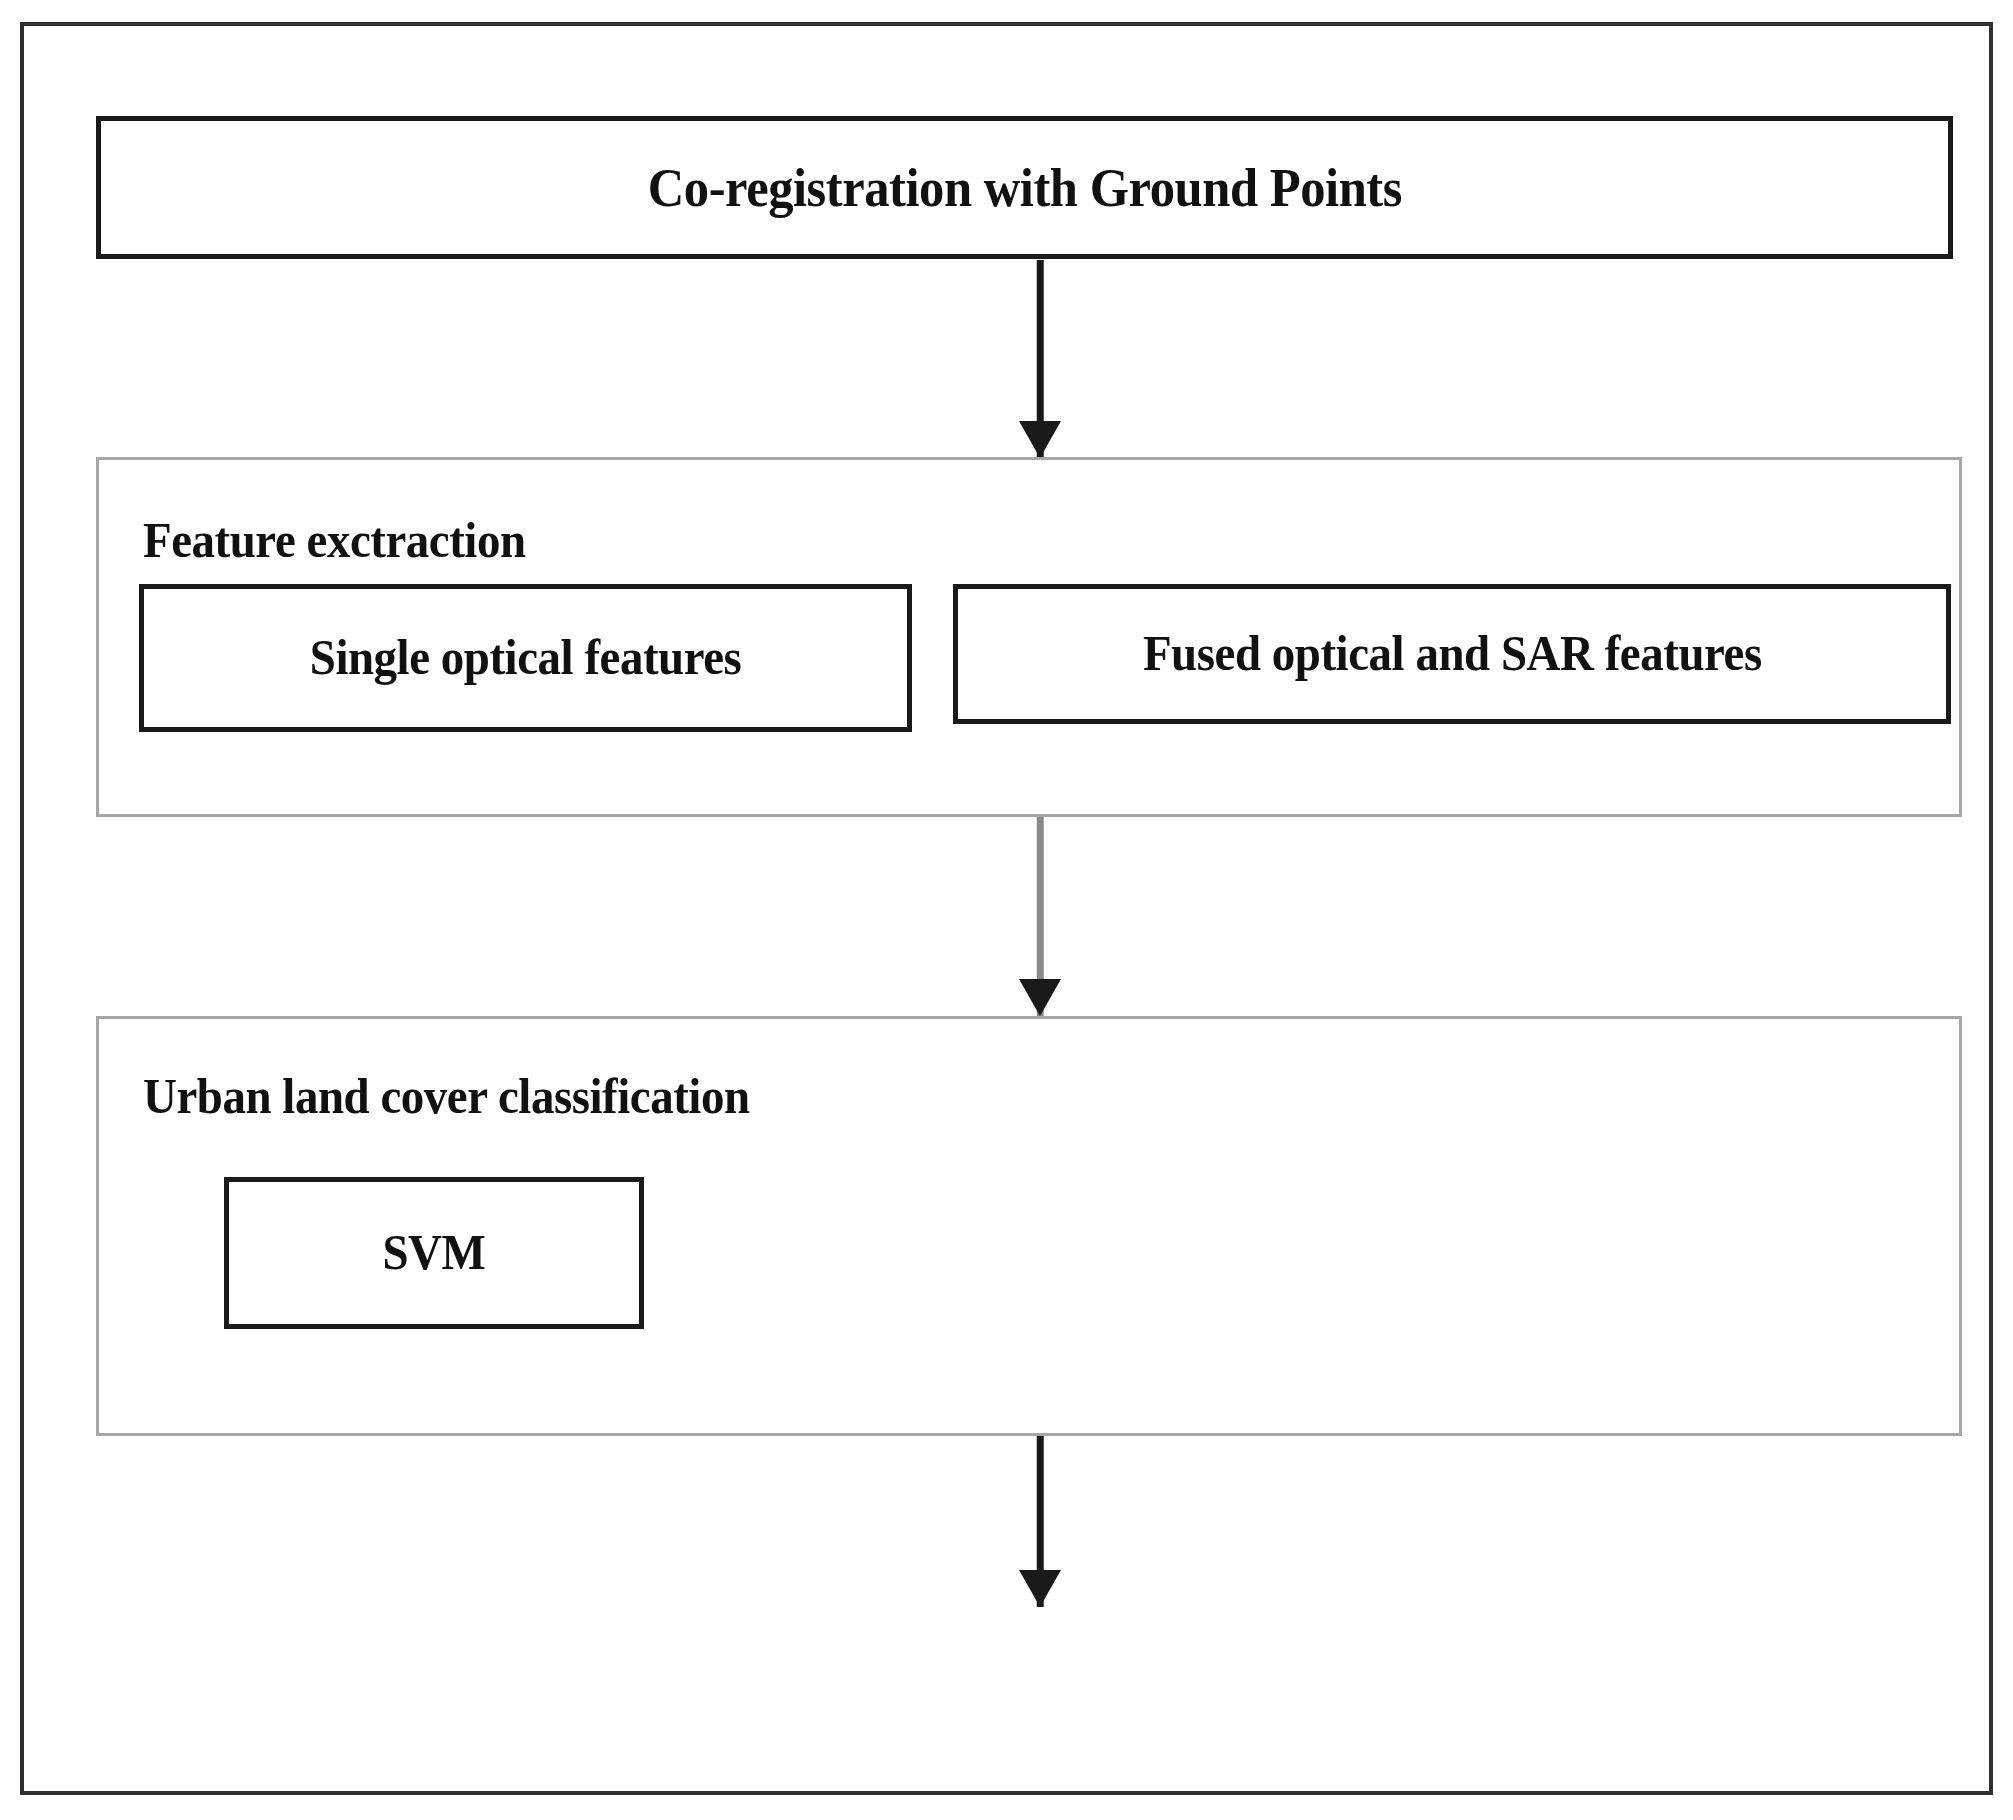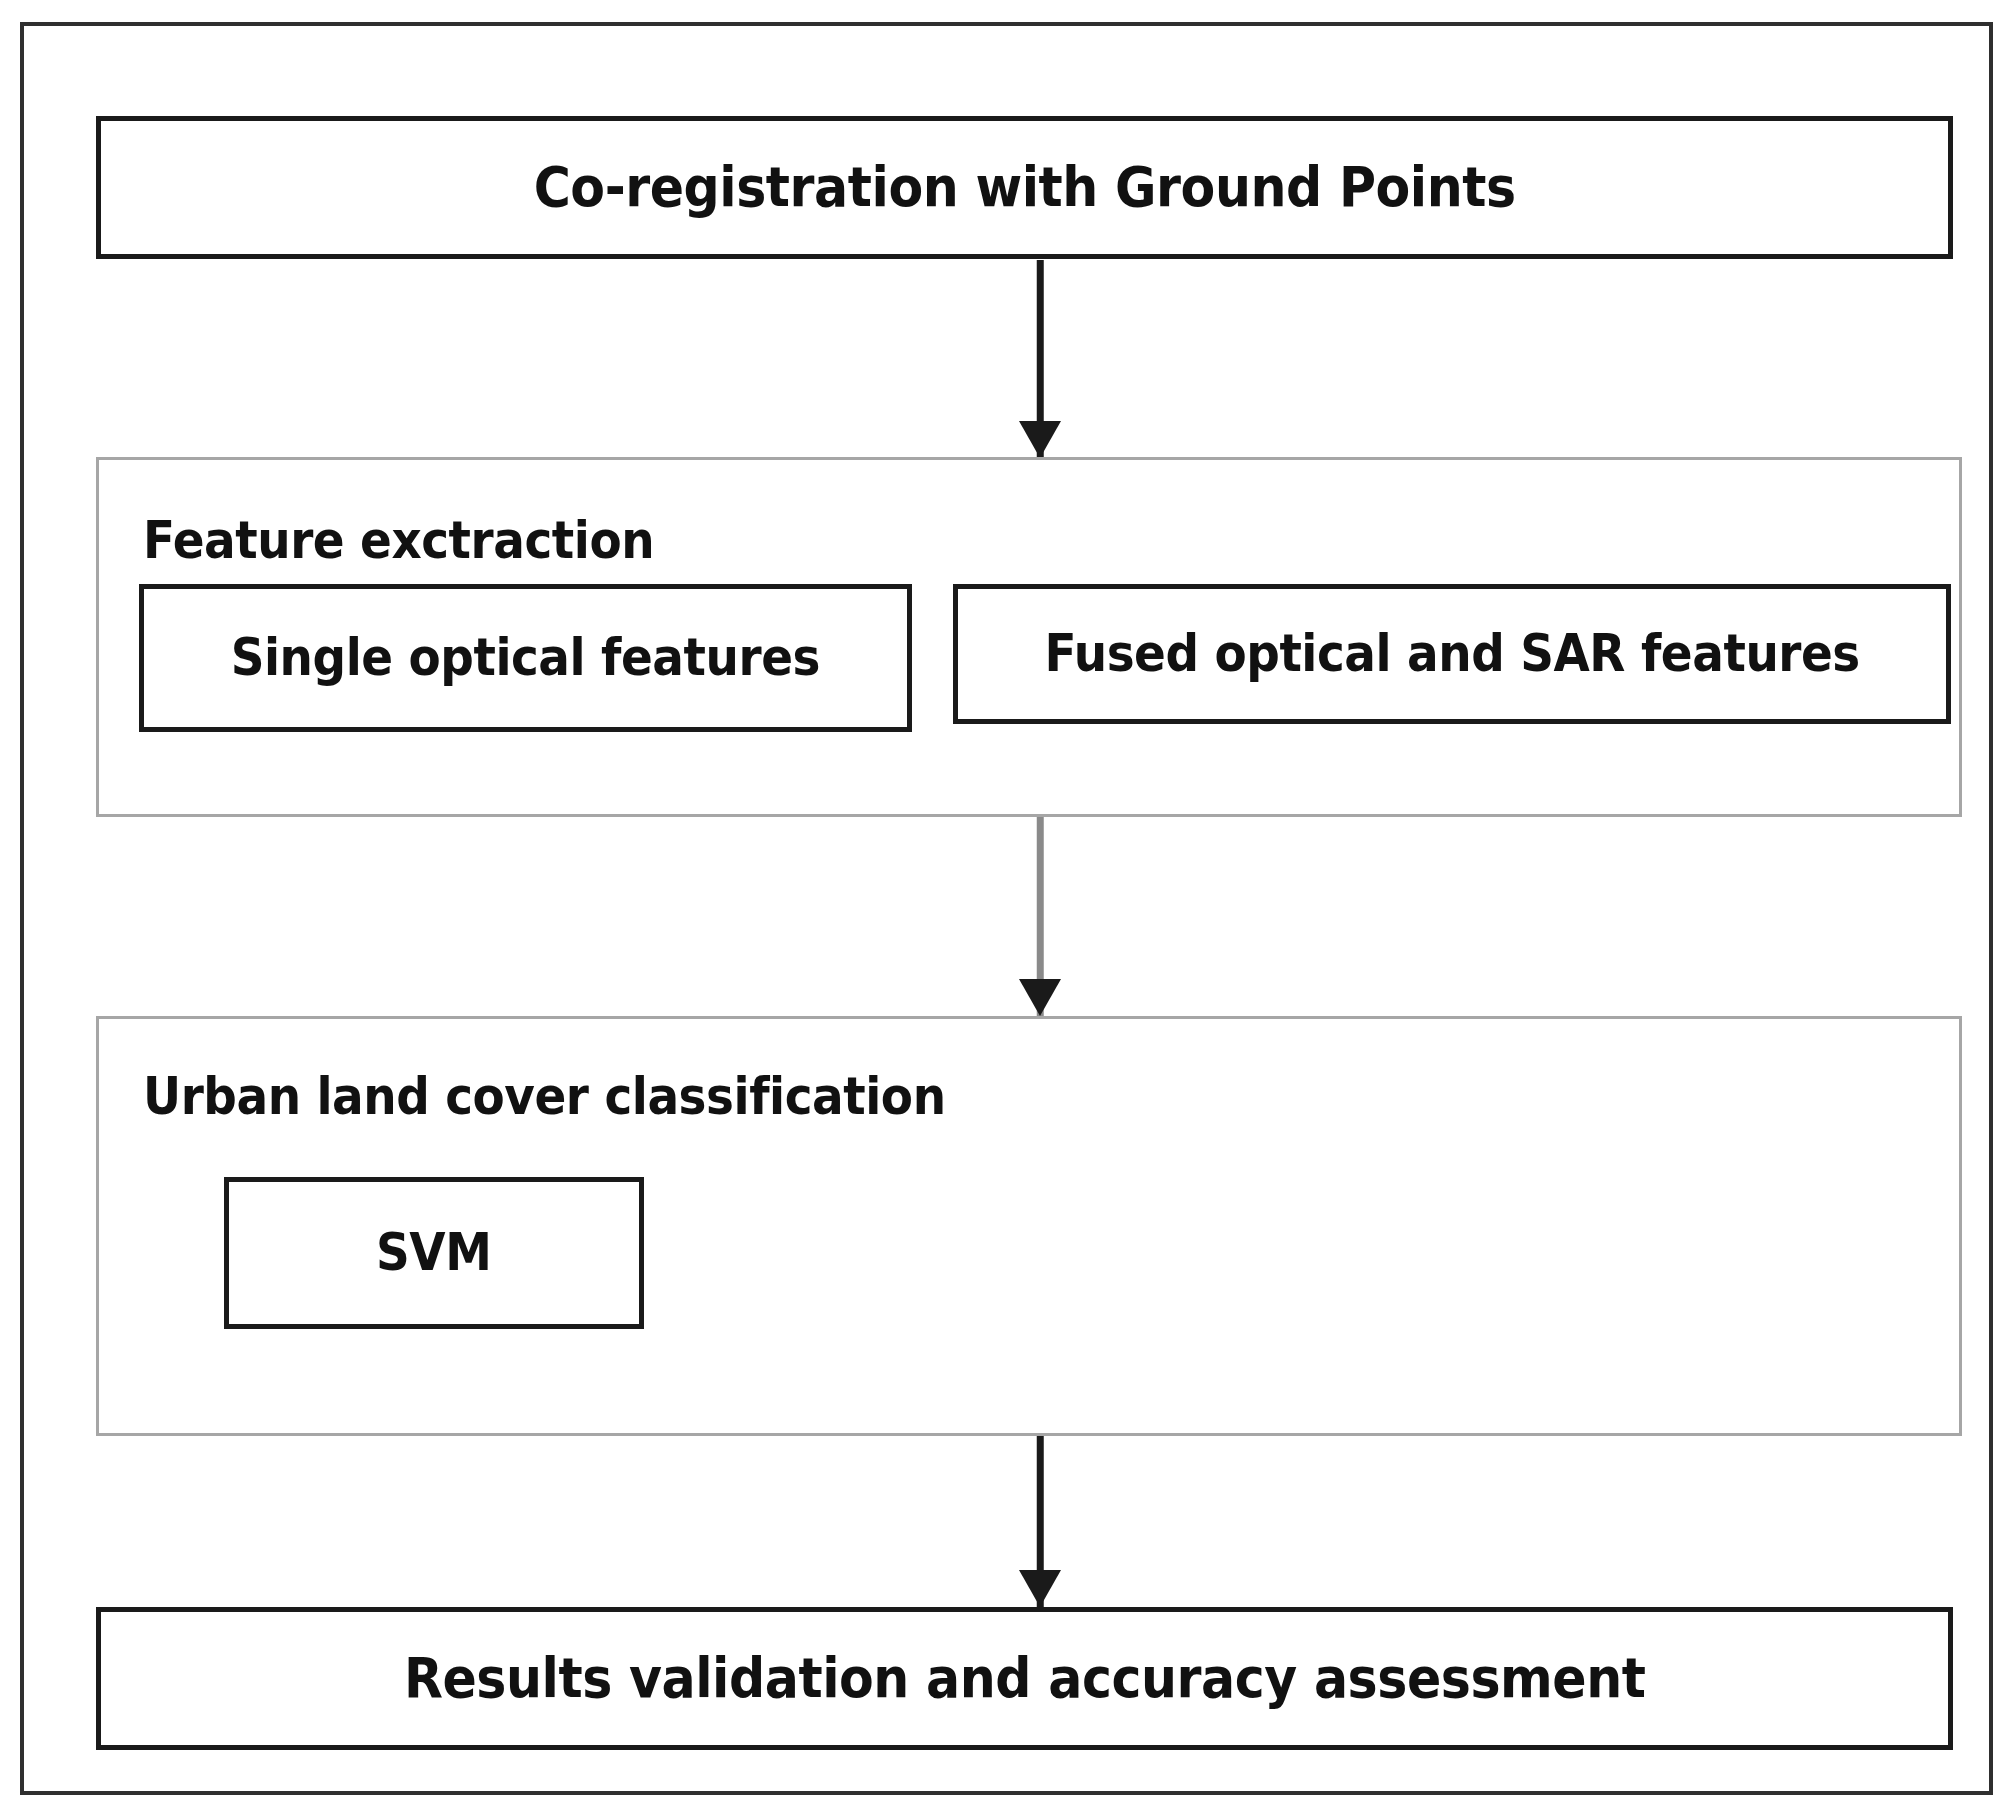--- a/index.html
+++ b/index.html
@@ -9,20 +9,21 @@
   }
   body {
     font-family: "DejaVu Sans", sans-serif;
   }
   #canvas {
     position: relative;
     width: 2014px;
     height: 1821px;
     background: #ffffff;
     overflow: hidden;
+    font-family: Liberation Serif, serif;
   }
 
   
   .outer-frame {
     position: absolute;
     left: 20px;
     top: 22px;
     width: 1973px;
     height: 1773px;
     border: 4.6px solid #2f2f2f;
@@ -160,19 +161,16 @@
     </div>
     <div class="box" id="box-svm">
       <span class="label">SVM</span>
     </div>
 
     <div class="arrow dark" id="arrow-3">
       <div class="shaft"></div>
       <div class="head"></div>
     </div>
 
-    <div class="box" id="box-results">
-      <span class="label">Results validation and accuracy assessment</span>
-    </div>
 
   </div>
 </div>
 
 
 </body></html>

